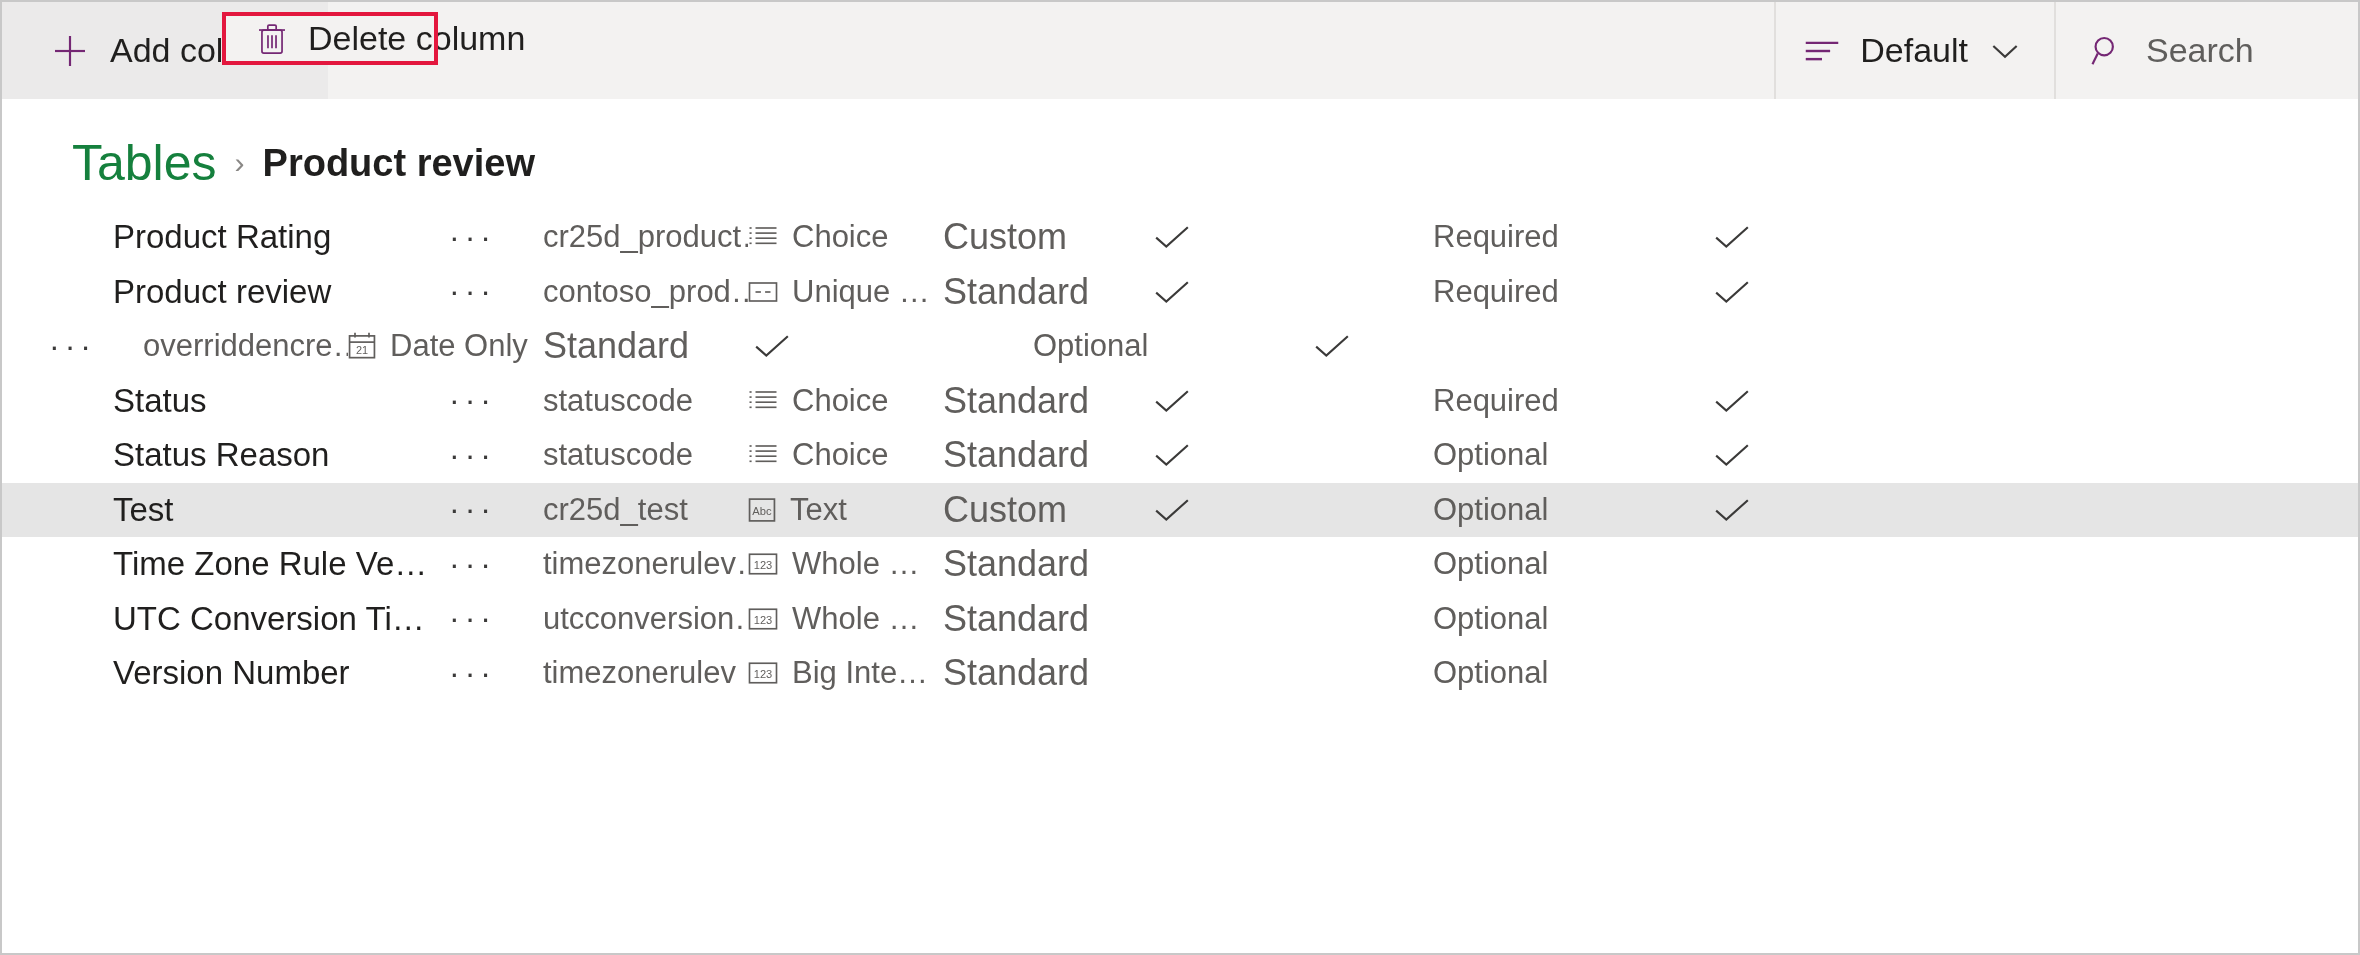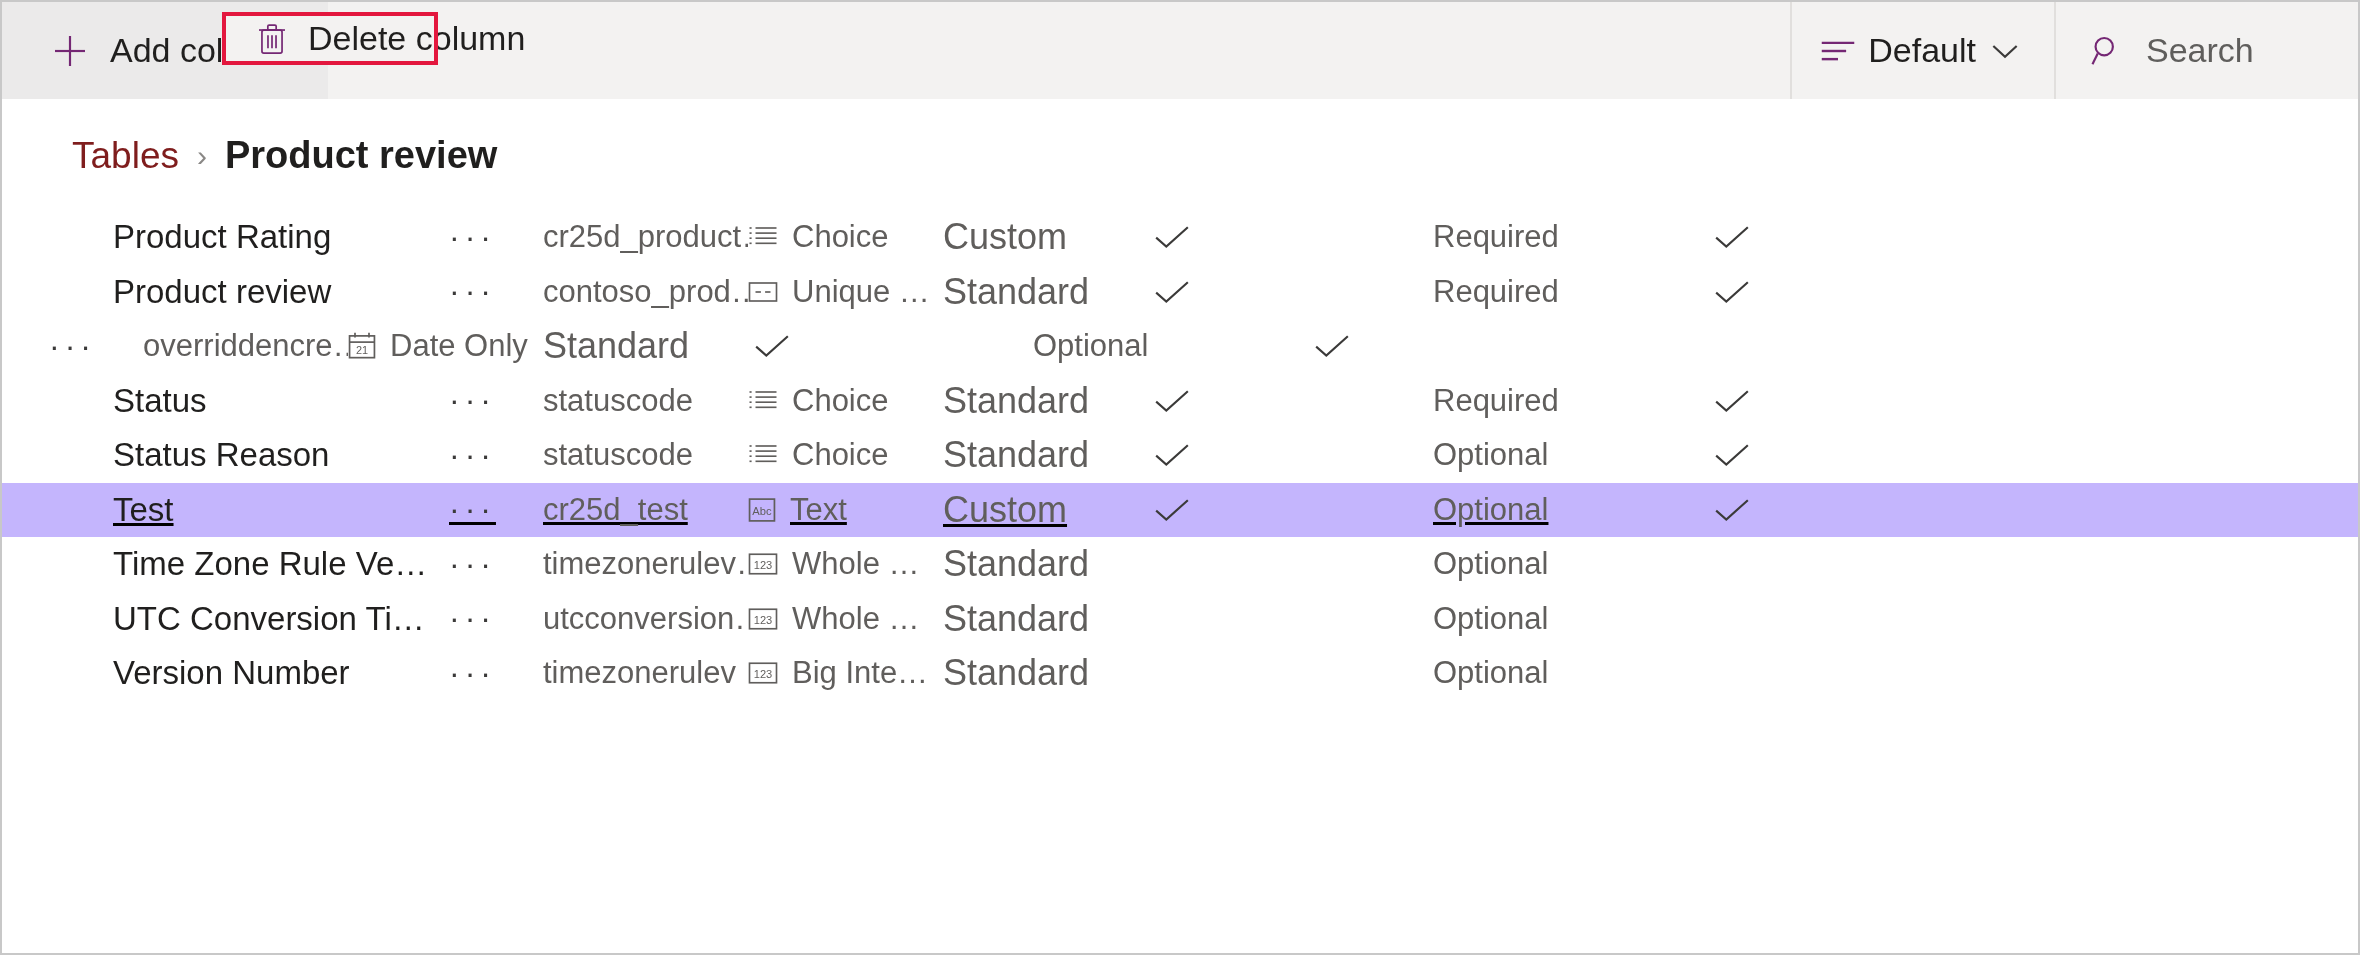--- a/index.html
+++ b/index.html
@@ -66,58 +66,58 @@
 
   .tb-right {
     position:absolute; right:0; top:0;
     height:97px;
     display:flex; align-items:stretch;
   }
   .tb-sep {
     width:2px; height:97px; background:#e1dfdd;
   }
   .tb-view {
-    display:flex; align-items:center; gap:12px;
+    display:flex; align-items:center; gap:20px;
     padding:0 34px 0 28px;
     font-size:34px; color:#201f1e; white-space:nowrap;
     cursor:pointer;
   }
   .tb-search {
     display:flex; align-items:center; gap:22px;
     padding:0 40px 0 34px;
     width:228px;
     font-size:34px; color:#5f5e5c; white-space:nowrap;
     cursor:text;
     text-align:right;
   }
   .chev { color:#3b3a39; font-size:28px; margin-left:2px; }
 
   
   .breadcrumb {
     position:absolute; left:70px; top:132px;
     display:flex; align-items:center; gap:18px;
     white-space:nowrap;
   }
-  .bc-parent { font-size:37px; color:#7f1d1d; cursor:pointer; }
+  .bc-parent { font-size:50px; color:#15803d; cursor:pointer; }
   .bc-sep { font-size:30px; color:#8a8886; }
   .bc-current { font-size:38px; color:#201f1e; font-weight:bold; }
 
   
   .grid {
     position:absolute; left:0; top:208px;
     width:2356px;
   }
   .row {
     position:relative;
     height:54.5px;
     display:flex; align-items:center;
     cursor:pointer;
     padding-left:31px;
   }
-  .row.selected { background:#c4b5fd;text-decoration:underline; }
+  .row.selected { background:#e5e5e5; }
   .c-display {
     width:400px; padding-left:80px;
     font-size:33px; color:#201f1e;
     white-space:nowrap; overflow:hidden; text-overflow:ellipsis;
     box-sizing:border-box;
   }
   .c-more {
     width:110px;
     display:flex; align-items:center; justify-content:flex-start;
     color:#3b3a39; font-size:32px; letter-spacing:5px;

